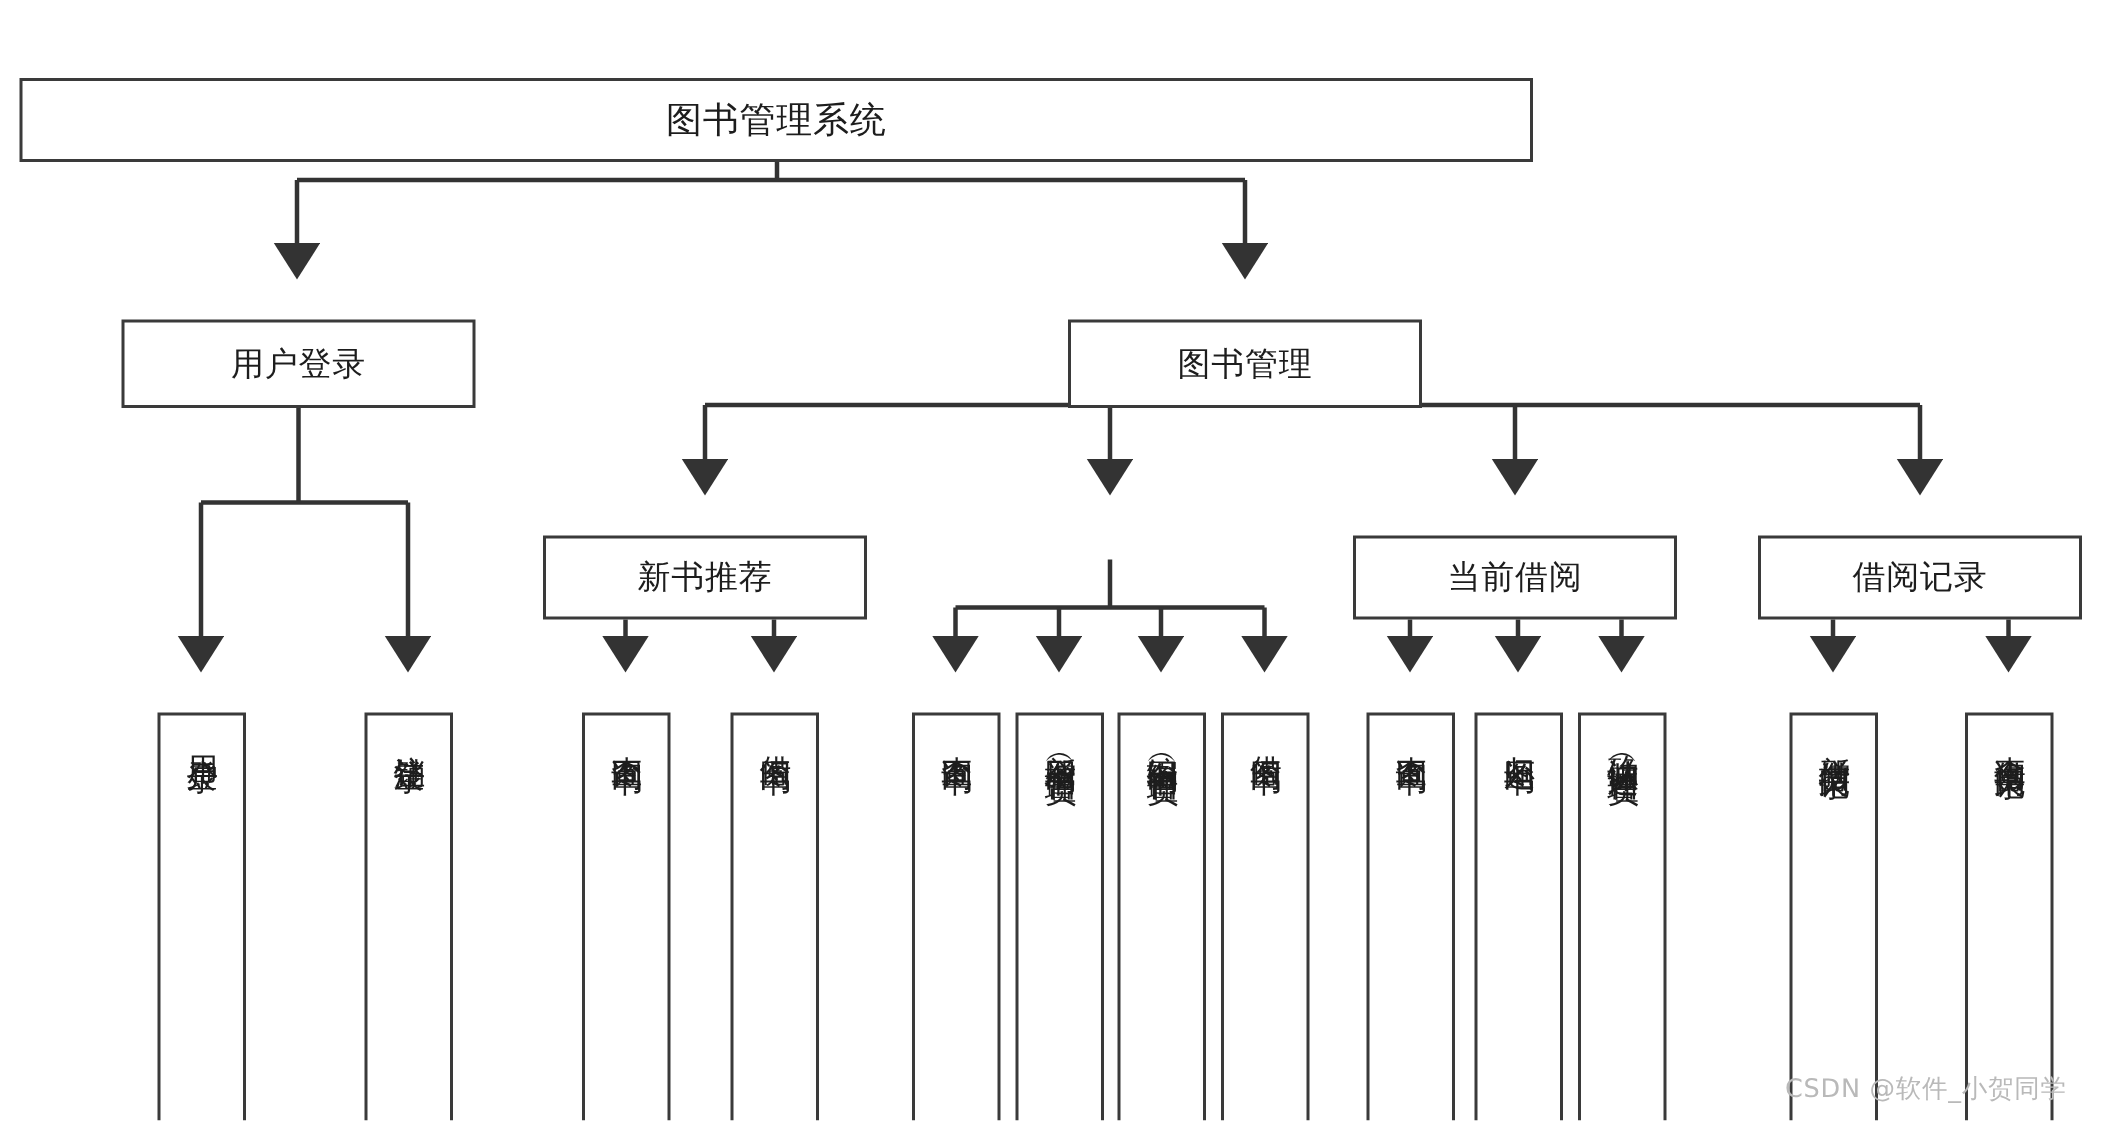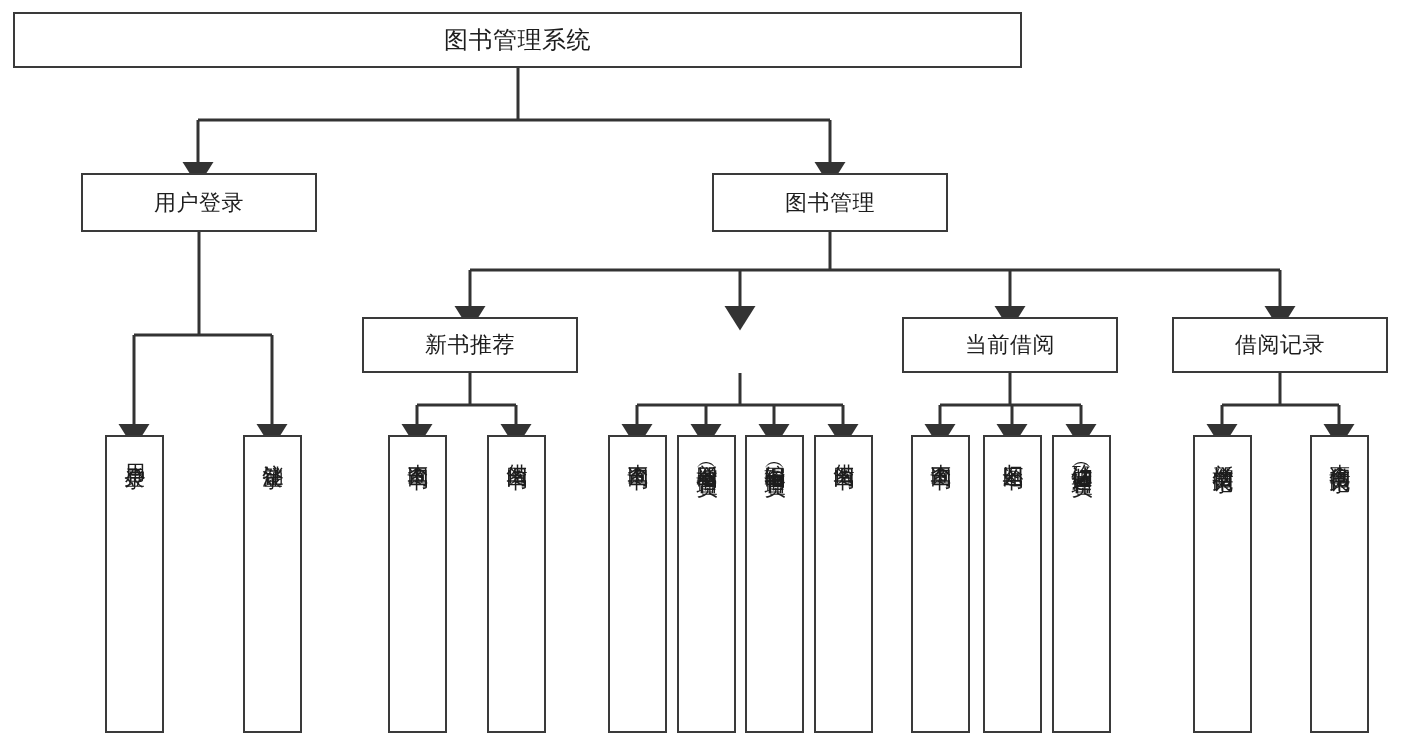--- a/index.html
+++ b/index.html
@@ -27,20 +27,21 @@
     position:absolute;
     box-sizing:border-box;
     background:#ffffff;
     border:2px solid #3a3a3a;
     display:flex;
     align-items:center;
     justify-content:center;
     text-align:center;
     color:#1d1d1d;
     letter-spacing:0.5px;
+    margin-top:40px;
   }
   .node.root{
     font-size:24px;
   }
   .node.branch{
     font-size:22px;
   }
   .node.leaf{
     font-size:21px;
     line-height:1.06;
@@ -174,14 +175,15 @@
   <div class="node leaf" style="left: 1052px; top: 435px; width: 59px; height: 298px; border-color: rgb(58, 58, 58); background: rgb(255, 255, 255); color: rgb(29, 29, 29);">
     <span class="vtext">确认归还（管理员）</span>
   </div>
   <div class="node leaf" style="left: 1193px; top: 435px; width: 59px; height: 298px; border-color: rgb(58, 58, 58); background: rgb(255, 255, 255); color: rgb(29, 29, 29);">
     <span class="vtext">新增借阅记录</span>
   </div>
   <div class="node leaf" style="left: 1310px; top: 435px; width: 59px; height: 298px; border-color: rgb(58, 58, 58); background: rgb(255, 255, 255); color: rgb(29, 29, 29);">
     <span class="vtext">查询借阅记录</span>
   </div>
 
+  <div class="watermark" style="left: 1190px; top: 714px; color: rgb(185, 185, 185);">CSDN @软件_小贺同学</div>
 
 </div>
 
 </body></html>

